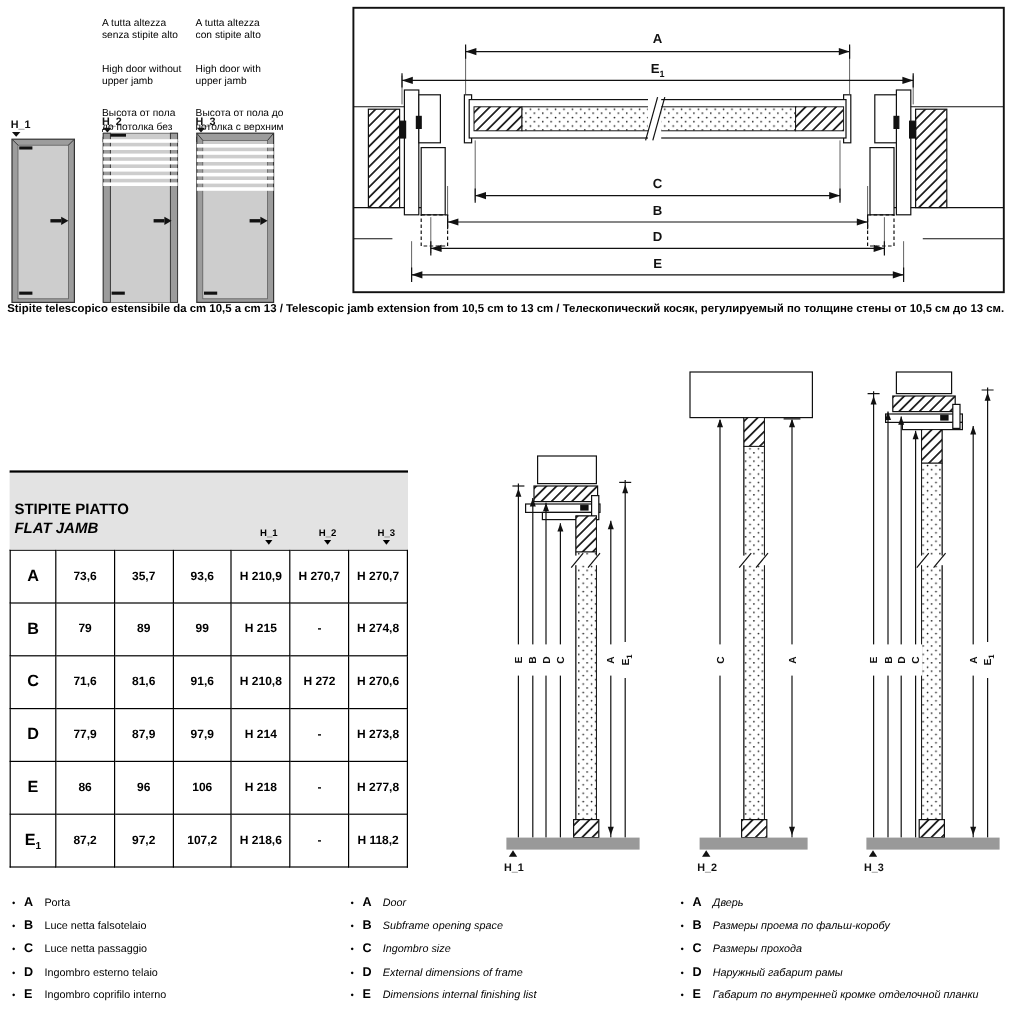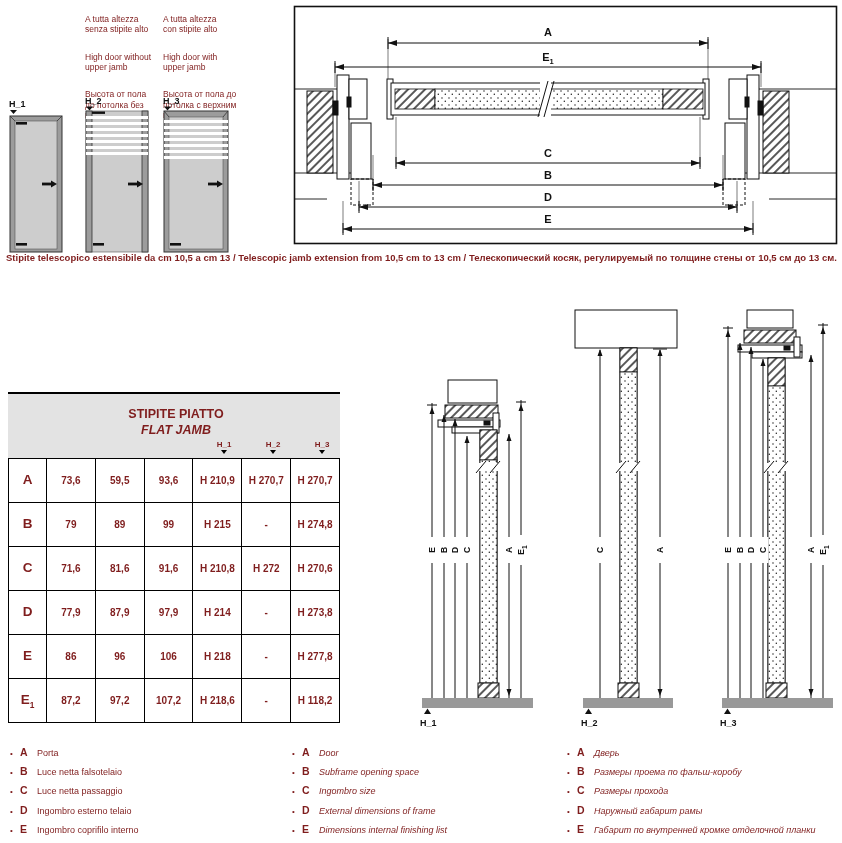--- a/index.html
+++ b/index.html
@@ -1,30 +1,30 @@
 <!DOCTYPE html>
 <html><head>
 <meta charset="utf-8">
 <style>
   html,body { margin:0; padding:0; background:#fff; }
   .page {
     position:relative; width:842px; height:843px; background:#ffffff;
-    font-family:"Liberation Sans","DejaVu Sans",sans-serif; color:#7f1d1d; overflow:hidden;
+    font-family:"Liberation Sans","DejaVu Sans",sans-serif; color:#000000; overflow:hidden;
   }
   
   .tl-text { position:absolute; top:4px; width:80px; font-size:8.5px; line-height:1.2; white-space:pre-line; }
   .tl-text .blk { margin-bottom:7px; }
   .tl-text .en { }
   
   .caption { position:absolute; left:6px; top:252px; width:834px; font-size:9.5px; font-weight:bold; white-space:nowrap; }
   .caption .en, .caption .ru { }
   
   .spec-wrap { position:absolute; left:8px; top:392px; width:332px; border-top:2px solid #000; }
   .spec-header { background:#e3e3e3; height:64px; position:relative; }
-  .spec-title { padding:13px 0 0 4px; font-size:12.5px; font-weight:bold; line-height:1.25;text-align:center; }
+  .spec-title { padding:23px 0 0 4px; font-size:12.5px; font-weight:bold; line-height:1.25; }
   .spec-title .en, .spec-title .ru { font-style:italic; }
   .hcol { position:absolute; bottom:4px; width:48px; text-align:center; font-size:8px; font-weight:bold; }
   .tri-down { width:0; height:0; border-left:3.5px solid transparent; border-right:3.5px solid transparent; border-top:4.5px solid #000; margin:1px auto 0; }
   table.spec { border-collapse:collapse; width:332px; table-layout:fixed; }
   table.spec td { border:1.2px solid #000; height:41px; text-align:center; vertical-align:middle; font-size:10px; font-weight:bold; background:#fff; }
   table.spec td.rowlabel { font-size:13.5px; }
   table.spec col.c0 { width:38px; }
   sub { font-size:0.62em; }
   
   .legend { position:absolute; top:746px; font-size:9px; line-height:1.15; }
@@ -280,21 +280,21 @@
           <col>
           <col>
           <col>
           <col>
           <col>
         </colgroup>
       <tbody>
           <tr>
         <td class="rowlabel"><span>A</span><sub></sub></td>
         <td>73,6</td>
-            <td>59,5</td>
+            <td>35,7</td>
             <td>93,6</td>
             <td>H 210,9</td>
             <td>H 270,7</td>
             <td>H 270,7</td>
       </tr>
       <tr>
         <td class="rowlabel"><span>B</span><sub></sub></td>
         <td>79</td>
             <td>89</td>
             <td>99</td>

